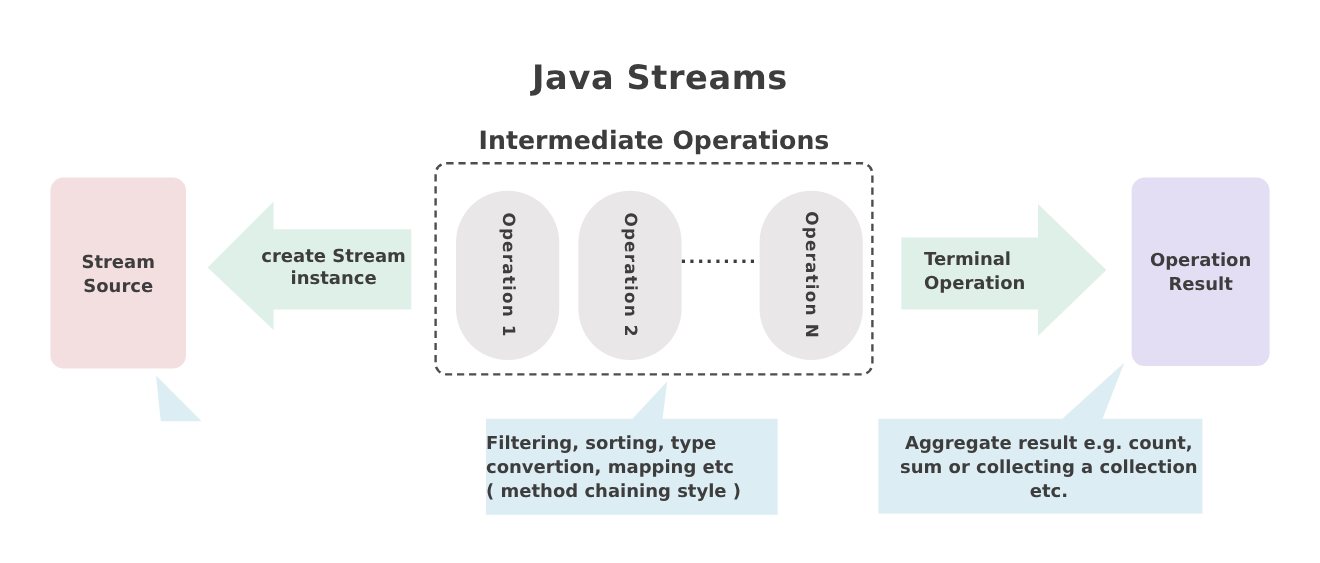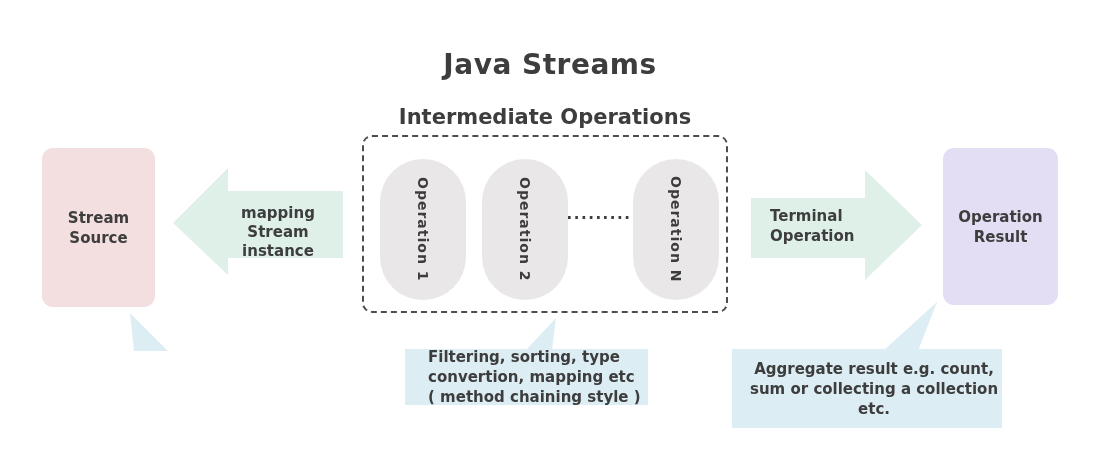--- a/index.html
+++ b/index.html
@@ -86,41 +86,41 @@
   .callout {
     background: var(--callout, #ddedf4);
     font-size: 15px; font-weight: 700; line-height: 20px;
     display: flex; align-items: center;
   }
   .callout-source {
     left: 107px; top: 349px; width: 153px; height: 81px;
     justify-content: center; text-align: center;
   }
   .callout-intermediate {
-    left: 405px; top: 349px; width: 243px; height: 56px;
-    padding-left: 23px; text-align: left;
+    left: 405px; top: 349px; width: 243px; height: 80px;
+    text-align: left;
   }
   .callout-result {
     left: 732px; top: 349px; width: 270px; height: 79px;
     padding-left: 18px; text-align: center;
   }
 </style>
 </head>
 <body>
 
 <div class="canvas">
 
   <div class="abs title">Java Streams</div>
 
   <div class="abs intermediate-heading">Intermediate Operations</div>
 
   <svg class="abs arrow-svg" style="left:173px; top:168px;" width="170" height="108">
     <polygon class="arrow-shape" points="0,55 55,0 55,23 170,23 170,90 55,90 55,107"></polygon>
   </svg>
-  <div class="abs arrow-label create-label pre">mapping Stream
+  <div class="abs arrow-label create-label pre">create Stream
 instance</div>
 
   <svg class="abs arrow-svg" style="left:751px; top:170px;" width="171" height="110">
     <polygon class="arrow-shape" points="0,28 114,28 114,0 171,55 114,110 114,88 0,88"></polygon>
   </svg>
   <div class="abs arrow-label terminal-label pre">Terminal
 Operation</div>
 
   <div class="abs node stream-source pre">Stream
 Source</div>

